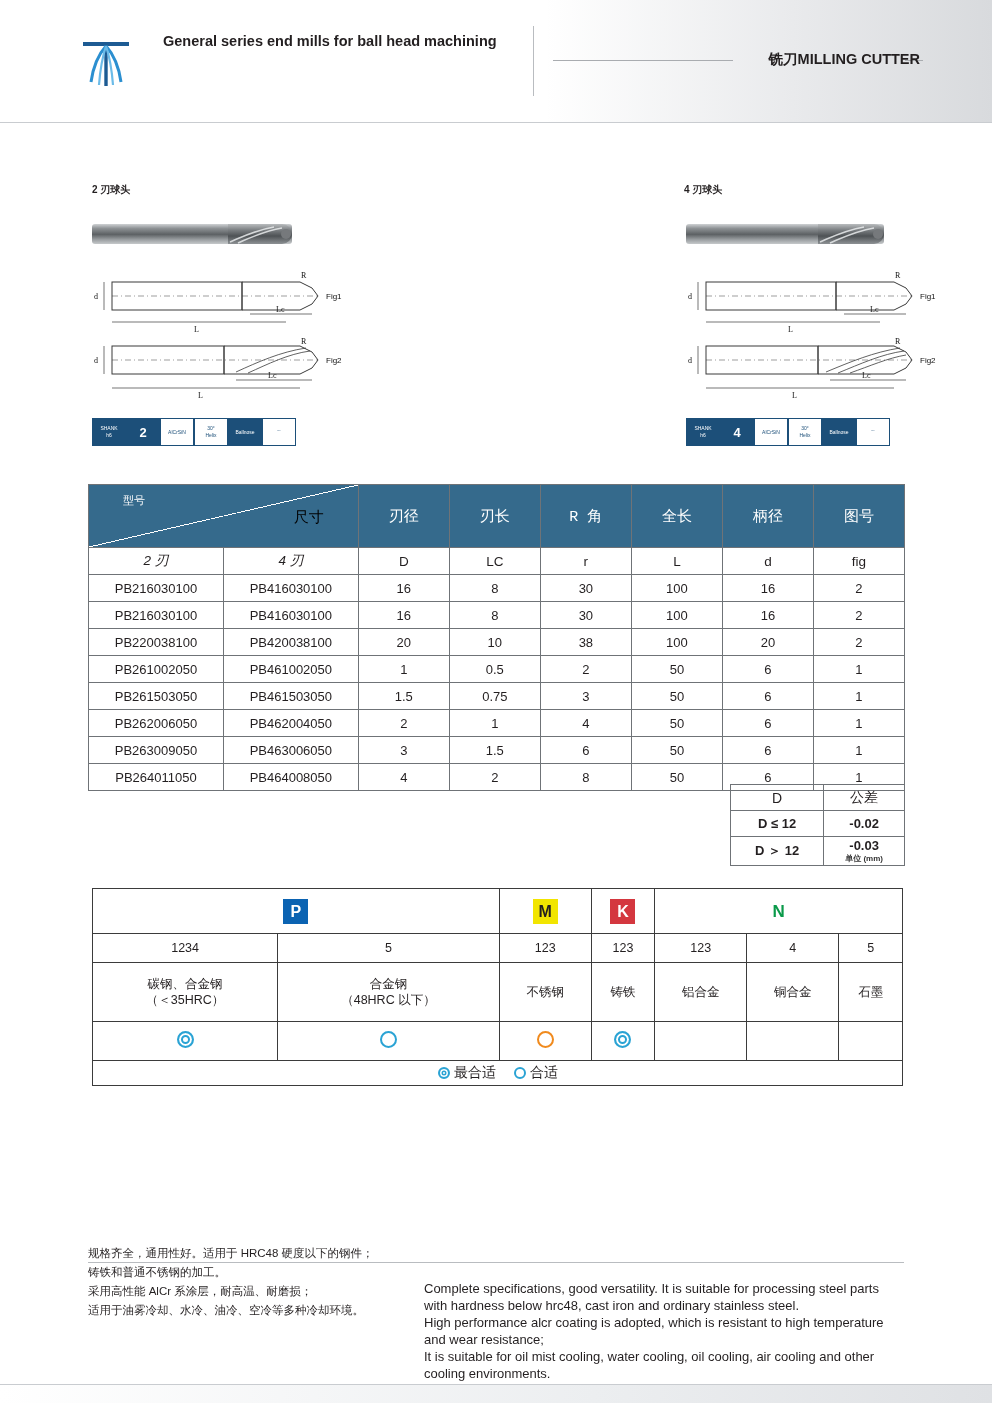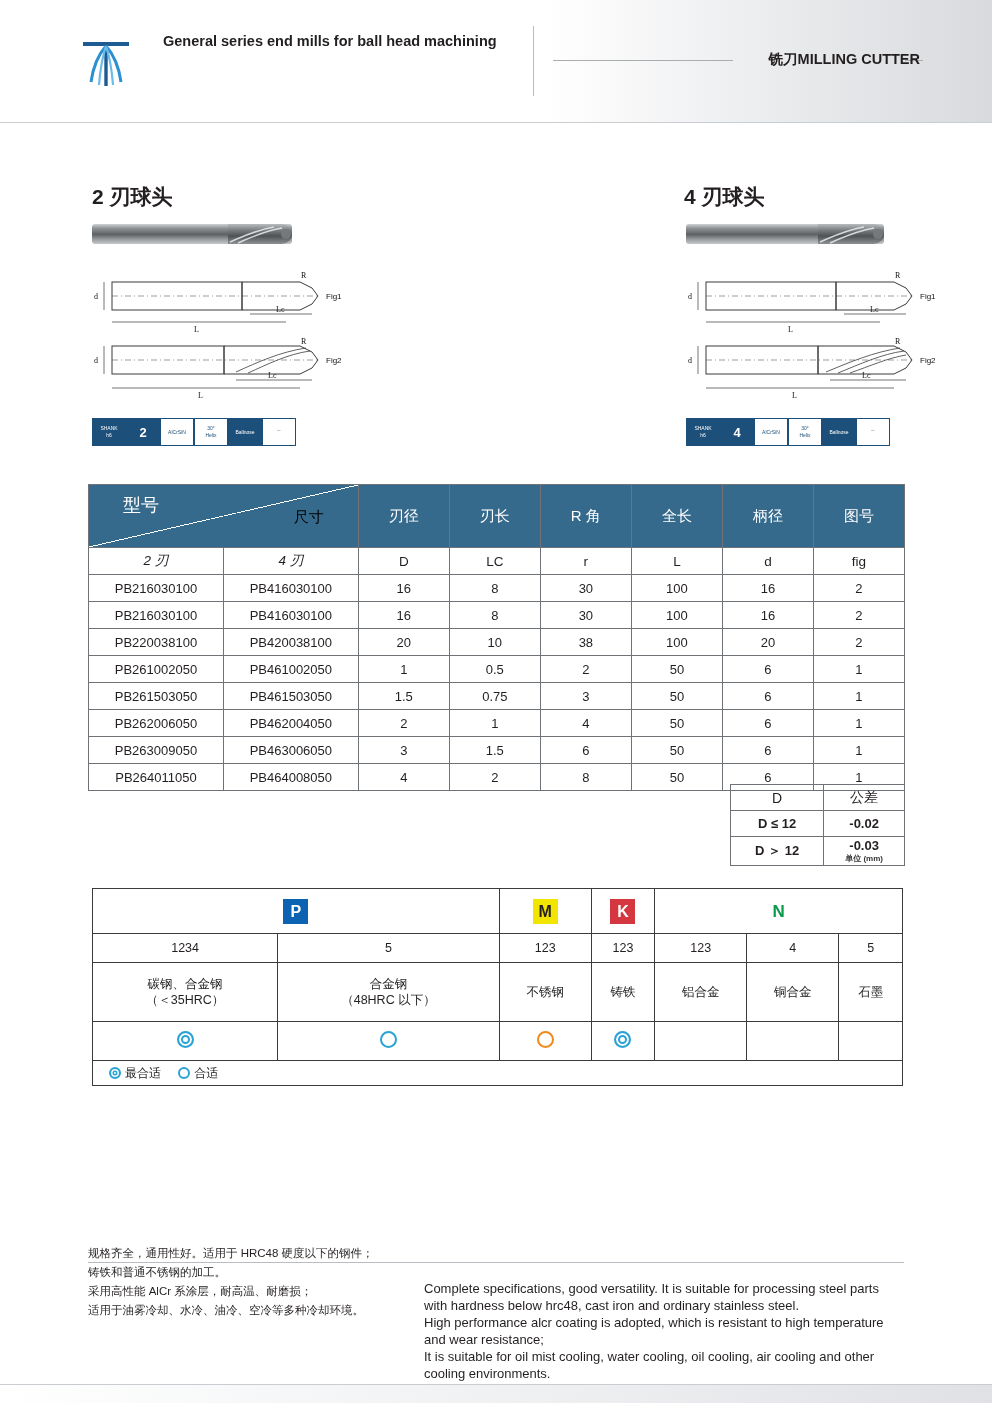--- a/index.html
+++ b/index.html
@@ -39,21 +39,21 @@
   }
   .header-rule2{
     position:absolute;left:905px;top:60px;width:18px;height:1px;background:#a9acb0;
   }
   .header-right{
     position:absolute;right:72px;top:50px;
     font-size:14.5px;font-weight:bold;color:#231f20;white-space:nowrap;
   }
 
   
-  .sec-label{position:absolute;font-size:21px;font-weight:bold;color:#231f20;}
+  .sec-label{position:absolute;font-size:10px;font-weight:bold;color:#231f20;}
   #lab2{left:92px;top:183px;}
   #lab4{left:684px;top:183px;}
 
   
   .tool-photo{
     position:absolute;height:20px;border-radius:3px;
     background:linear-gradient(to bottom,#cfd2d4 0%,#8e9295 22%,#5d6164 52%,#9a9ea1 78%,#c6c9cb 100%);
   }
   .tool-tip{
     position:absolute;height:20px;
@@ -78,30 +78,30 @@
   }
   .spec-table th,.spec-table td{
     border:1px solid #6f7377;text-align:center;
   }
   .spec-head th{
     background:#356a8c;color:#ffffff;height:60px;font-weight:normal;font-size:15px;
   }
   .split-cell{
     position:relative;padding:0;background:#356a8c;width:240px;
   }
-  .split-cell .cn1{position:absolute;left:34px;top:8px;color:#fff;font-size:18px;}
+  .split-cell .cn1{position:absolute;left:34px;top:8px;color:#fff;font-size:11px;}
   .split-cell .cn2{position:absolute;right:34px;bottom:20px;color:#000000;font-size:15px;}
   .split-cell .slash{
     position:absolute;left:0;top:0;width:100%;height:100%;
     background:linear-gradient(to right bottom,transparent 49.6%,#ffffff 49.6%,#ffffff 50.4%,transparent 50.4%);
   }
   .spec-table td{height:24px;}
   .sub-row td{font-size:13.5px;}
   .col-model{width:120px;font-style:italic;}
-  .col-n{width:80px;}
+  .col-n{width:80px;font-family:Liberation Mono, monospace;}
 
   
   .tol-table{
     position:absolute;left:730px;top:784px;width:175px;border-collapse:collapse;font-size:13px;
   }
   .tol-table td,.tol-table th{border:1px solid #6f7377;text-align:center;height:23px;font-weight:bold;}
   .tol-table th{font-weight:normal;font-size:14px;}
   .tol-unit{font-size:8px;color:#333;}
 
   
@@ -114,21 +114,21 @@
   .badge.p{background:#0b63b2;}
   .badge.m{background:#f2e500;color:#231f20;}
   .badge.k{background:#d4373f;}
   .badge.n{background:#ffffff;color:#0a9a4a;font-size:17px;}
   .mat-row-num td{height:26px;margin-left:24px;}
   .mat-row-name td{height:56px;line-height:16px;font-size:12.5px;}
   .mat-row-dot td{height:36px;}
   .ring{display:inline-block;width:17px;height:17px;border-radius:50%;border:2px solid #2aa3d4;box-sizing:border-box;}
   .ring.inner{box-shadow:inset 0 0 0 2px #fff, inset 0 0 0 4px #2aa3d4;}
   .ring.orange{border-color:#f08a1d;}
-  .legend-row td{height:22px;text-align:left;padding-left:16px;font-size:12px;}
+  .legend-row td{height:22px;text-align:center;padding-left:16px;font-size:14px;}
   .legend-item{display:inline-flex;align-items:center;gap:4px;margin-right:14px;vertical-align:middle;}
   .legend-ring{width:12px;height:12px;border-radius:50%;border:2px solid #2aa3d4;box-sizing:border-box;display:inline-block;}
   .legend-ring.best{box-shadow:inset 0 0 0 1.5px #fff, inset 0 0 0 3px #2aa3d4;}
 
   
   .foot-rule{position:absolute;left:88px;top:1262px;width:816px;height:1px;background:#b9bcc0;}
   .foot-cn{position:absolute;left:88px;top:1244px;width:330px;font-size:11.5px;line-height:19px;color:#231f20;}
   .foot-en{position:absolute;left:424px;top:1280px;width:490px;font-size:13px;line-height:17px;color:#231f20;}
   .foot-bar{position:absolute;left:0;bottom:0;width:992px;height:18px;
     background:linear-gradient(to right,#ffffff 0%,#eceef0 60%,#dfe1e4 100%);border-top:1px solid #c9ccd0;}

